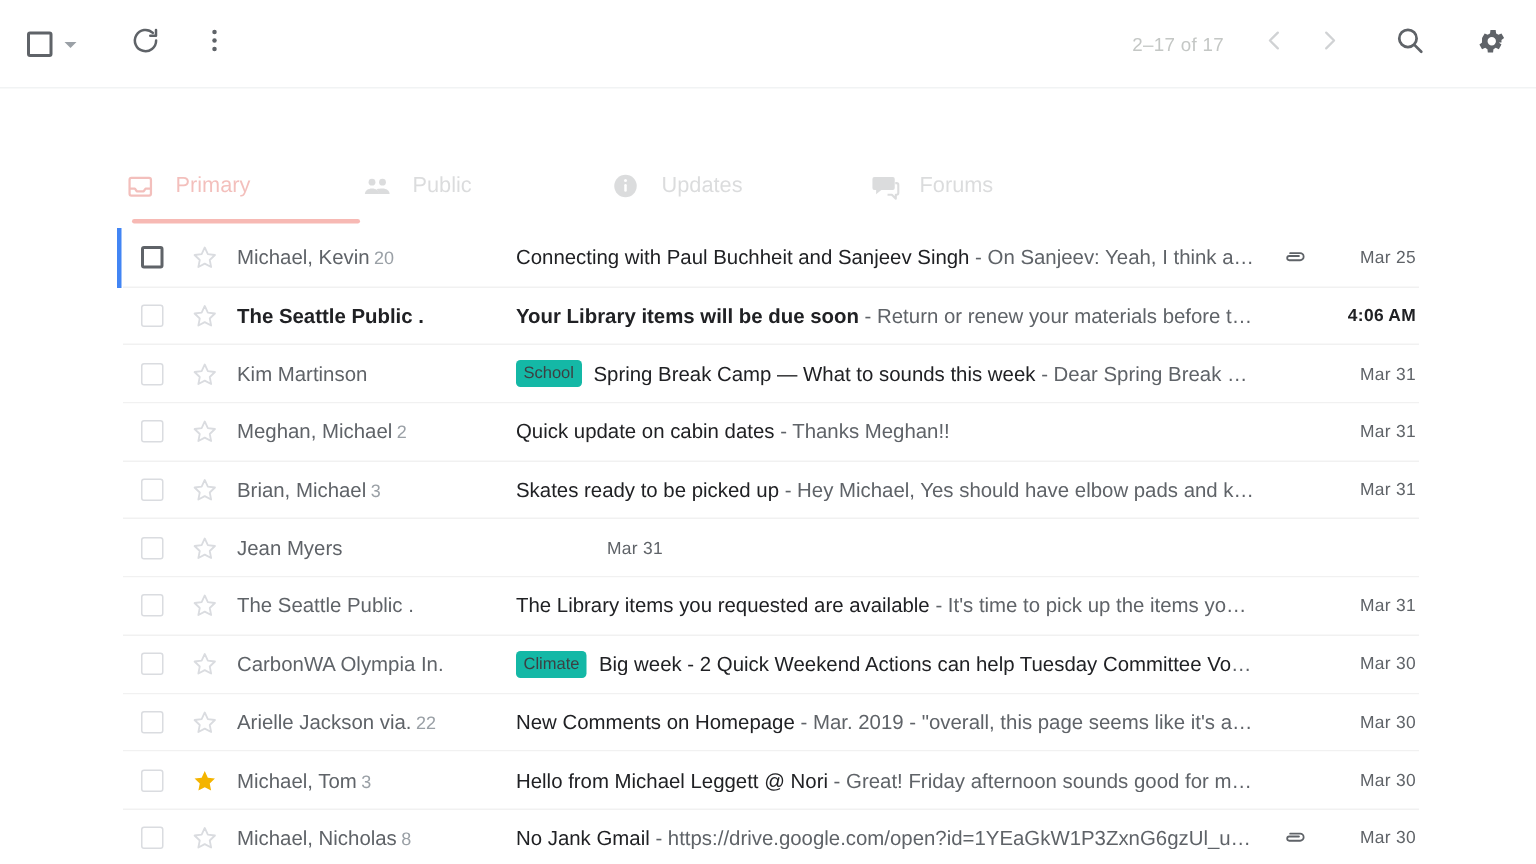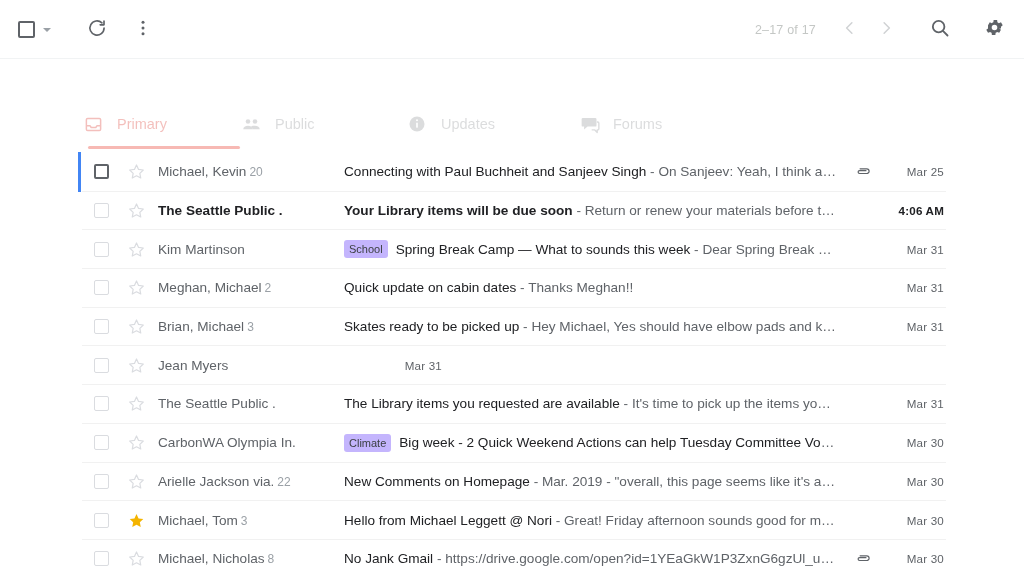--- a/index.html
+++ b/index.html
@@ -208,21 +208,21 @@
     display: flex;
     align-items: center;
     font-size: 13.6px;
     white-space: nowrap;
     overflow: hidden;
     padding-right: 10px;
   }
   .chip {
     display: inline-block;
     flex: none;
-    background: #c4b5fd;
+    background: #14b8a6;
     color: #3c4043;
     font-size: 11px;
     line-height: 14px;
     padding: 2px 5px;
     border-radius: 3px;
     margin-right: 8px;
     white-space: nowrap;
   }
   .bodytext {
     overflow: hidden;

